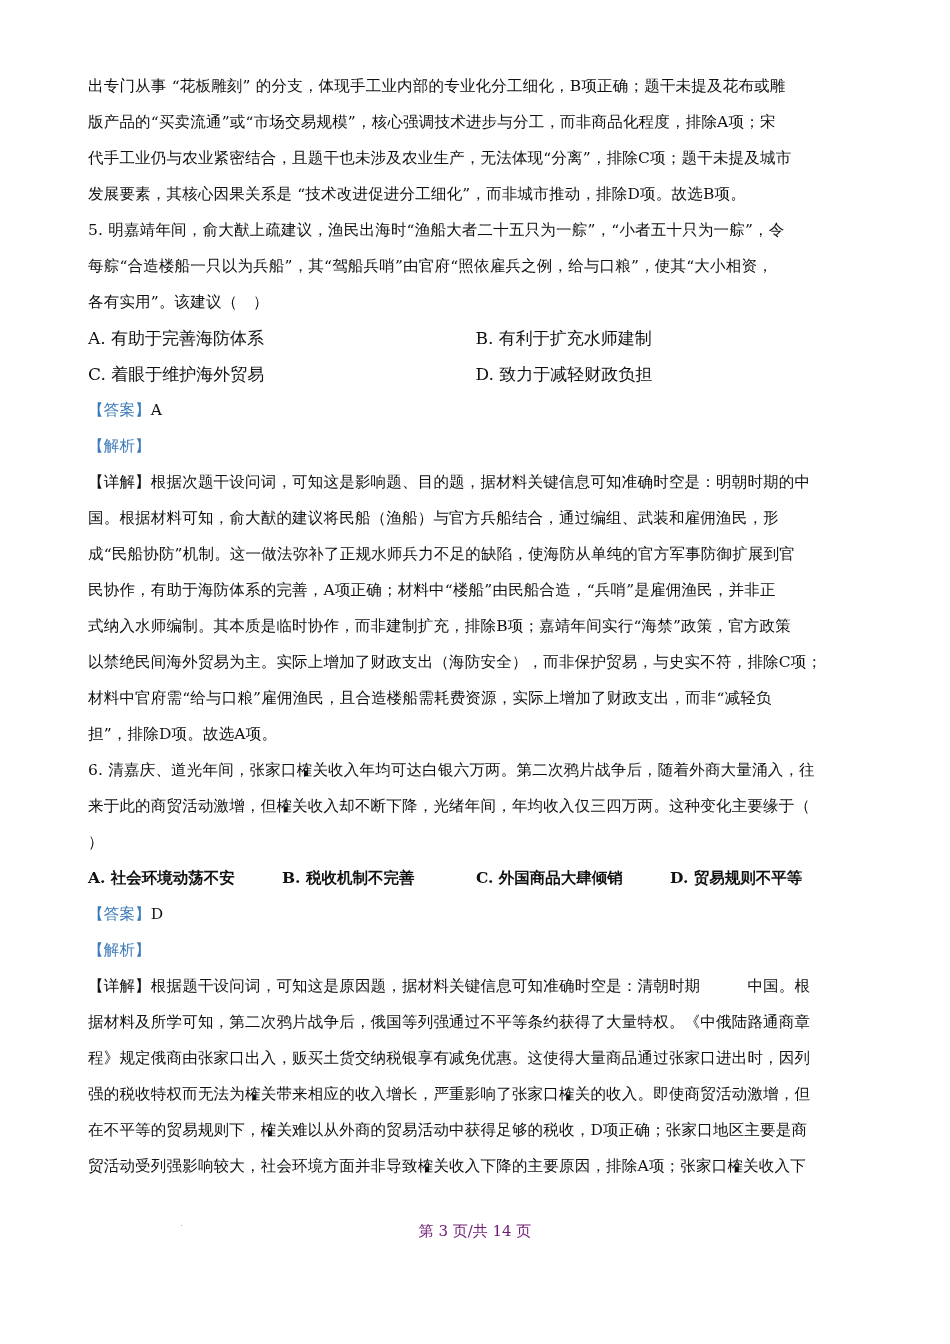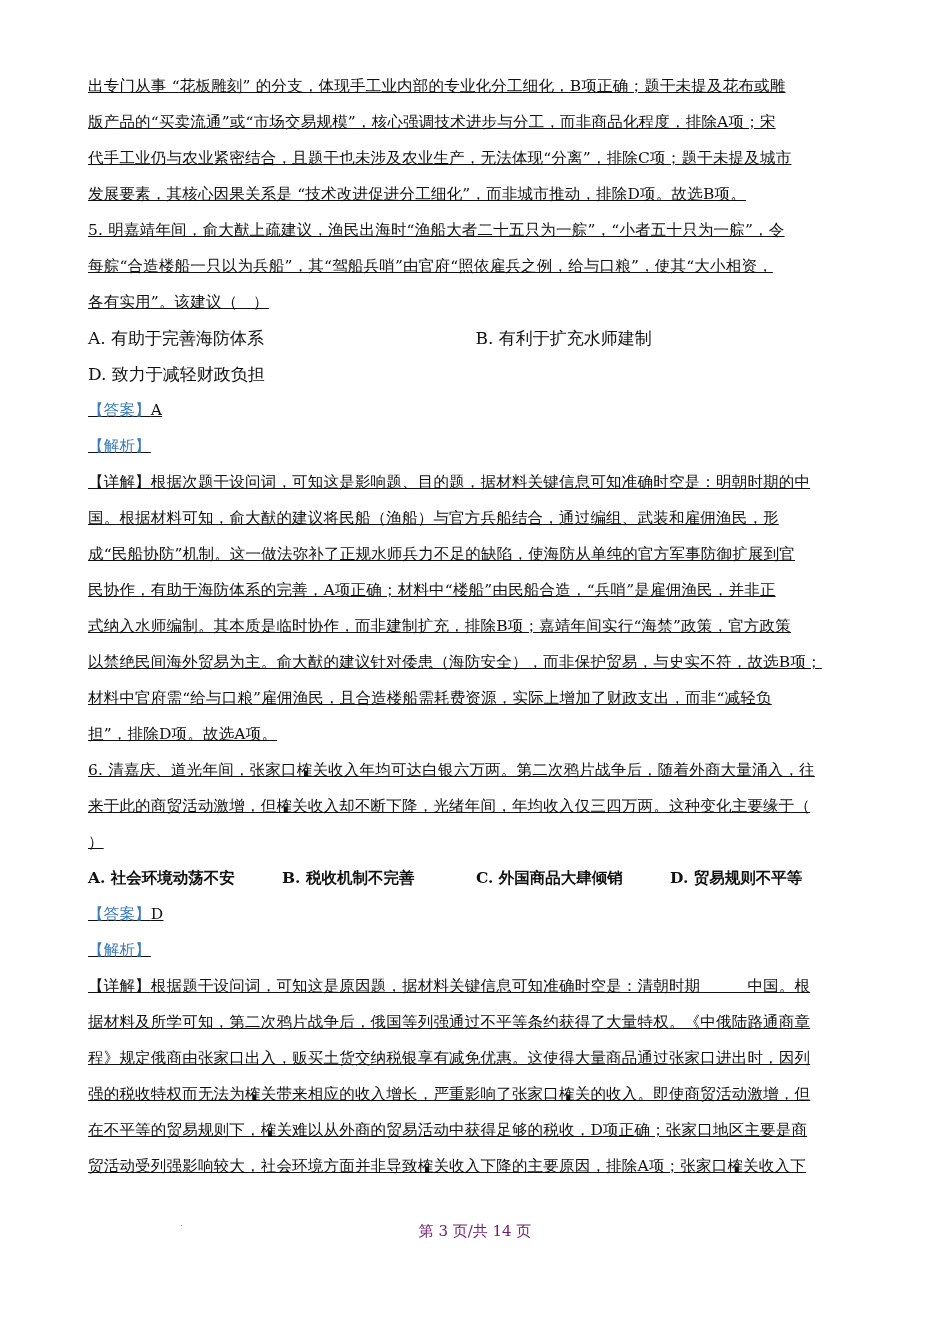--- a/index.html
+++ b/index.html
@@ -20,21 +20,20 @@
     left: 88px;
     top: 68px;
     width: 775px;
   }
   .line {
     font-size: 15.5px;
     line-height: 36px;
     height: 36px;
     white-space: nowrap;
     letter-spacing: 0.2px;
-    text-decoration: underline;
   }
   .label-blue {
     color: #3a7ab8;
     margin-top: 28px;
   }
   .options-2col {
     display: flex;
     height: 36px;
     line-height: 36px;
     font-size: 17px;
@@ -86,37 +85,38 @@
   <div>
     <div class="line">5. 明嘉靖年间，俞大猷上疏建议，渔民出海时“渔船大者二十五只为一䑸”，“小者五十只为一䑸”，令</div>
     <div class="line">每䑸“合造楼船一只以为兵船”，其“驾船兵哨”由官府“照依雇兵之例，给与口粮”，使其“大小相资，</div>
     <div class="line">各有实用”。该建议（　）</div>
 
     <div class="options-2col">
       <span class="opt">A. 有助于完善海防体系</span>
       <span class="opt">B. 有利于扩充水师建制</span>
     </div>
     <div class="options-2col">
+      <span class="opt">C. 着眼于维护海外贸易</span>
       <span class="opt">D. 致力于减轻财政负担</span>
     </div>
 
     <div class="line">
       <span class="label-blue">【答案】</span><span>A</span>
     </div>
     <div class="line">
       <span class="label-blue">【解析】</span>
     </div>
     <div class="line">
       <span>【详解】</span><span>根据次题干设问词，可知这是影响题、目的题，据材料关键信息可知准确时空是：明朝时期的中</span>
     </div>
     <div class="line">国。根据材料可知，俞大猷的建议将民船（渔船）与官方兵船结合，通过编组、武装和雇佣渔民，形</div>
     <div class="line">成“民船协防”机制。这一做法弥补了正规水师兵力不足的缺陷，使海防从单纯的官方军事防御扩展到官</div>
     <div class="line">民协作，有助于海防体系的完善，A项正确；材料中“楼船”由民船合造，“兵哨”是雇佣渔民，并非正</div>
     <div class="line">式纳入水师编制。其本质是临时协作，而非建制扩充，排除B项；嘉靖年间实行“海禁”政策，官方政策</div>
-    <div class="line">以禁绝民间海外贸易为主。俞大猷的建议针对倭患（海防安全），而非保护贸易，与史实不符，故选B项；</div>
+    <div class="line">以禁绝民间海外贸易为主。实际上增加了财政支出（海防安全），而非保护贸易，与史实不符，排除C项；</div>
     <div class="line">材料中官府需“给与口粮”雇佣渔民，且合造楼船需耗费资源，实际上增加了财政支出，而非“减轻负</div>
     <div class="line">担”，排除D项。故选A项。</div>
   </div>
 
   <div>
     <div class="line">6. 清嘉庆、道光年间，张家口榷关收入年均可达白银六万两。第二次鸦片战争后，随着外商大量涌入，往</div>
     <div class="line">来于此的商贸活动激增，但榷关收入却不断下降，光绪年间，年均收入仅三四万两。这种变化主要缘于（</div>
     <div class="line">）</div>
 
     <div class="options-4col">

